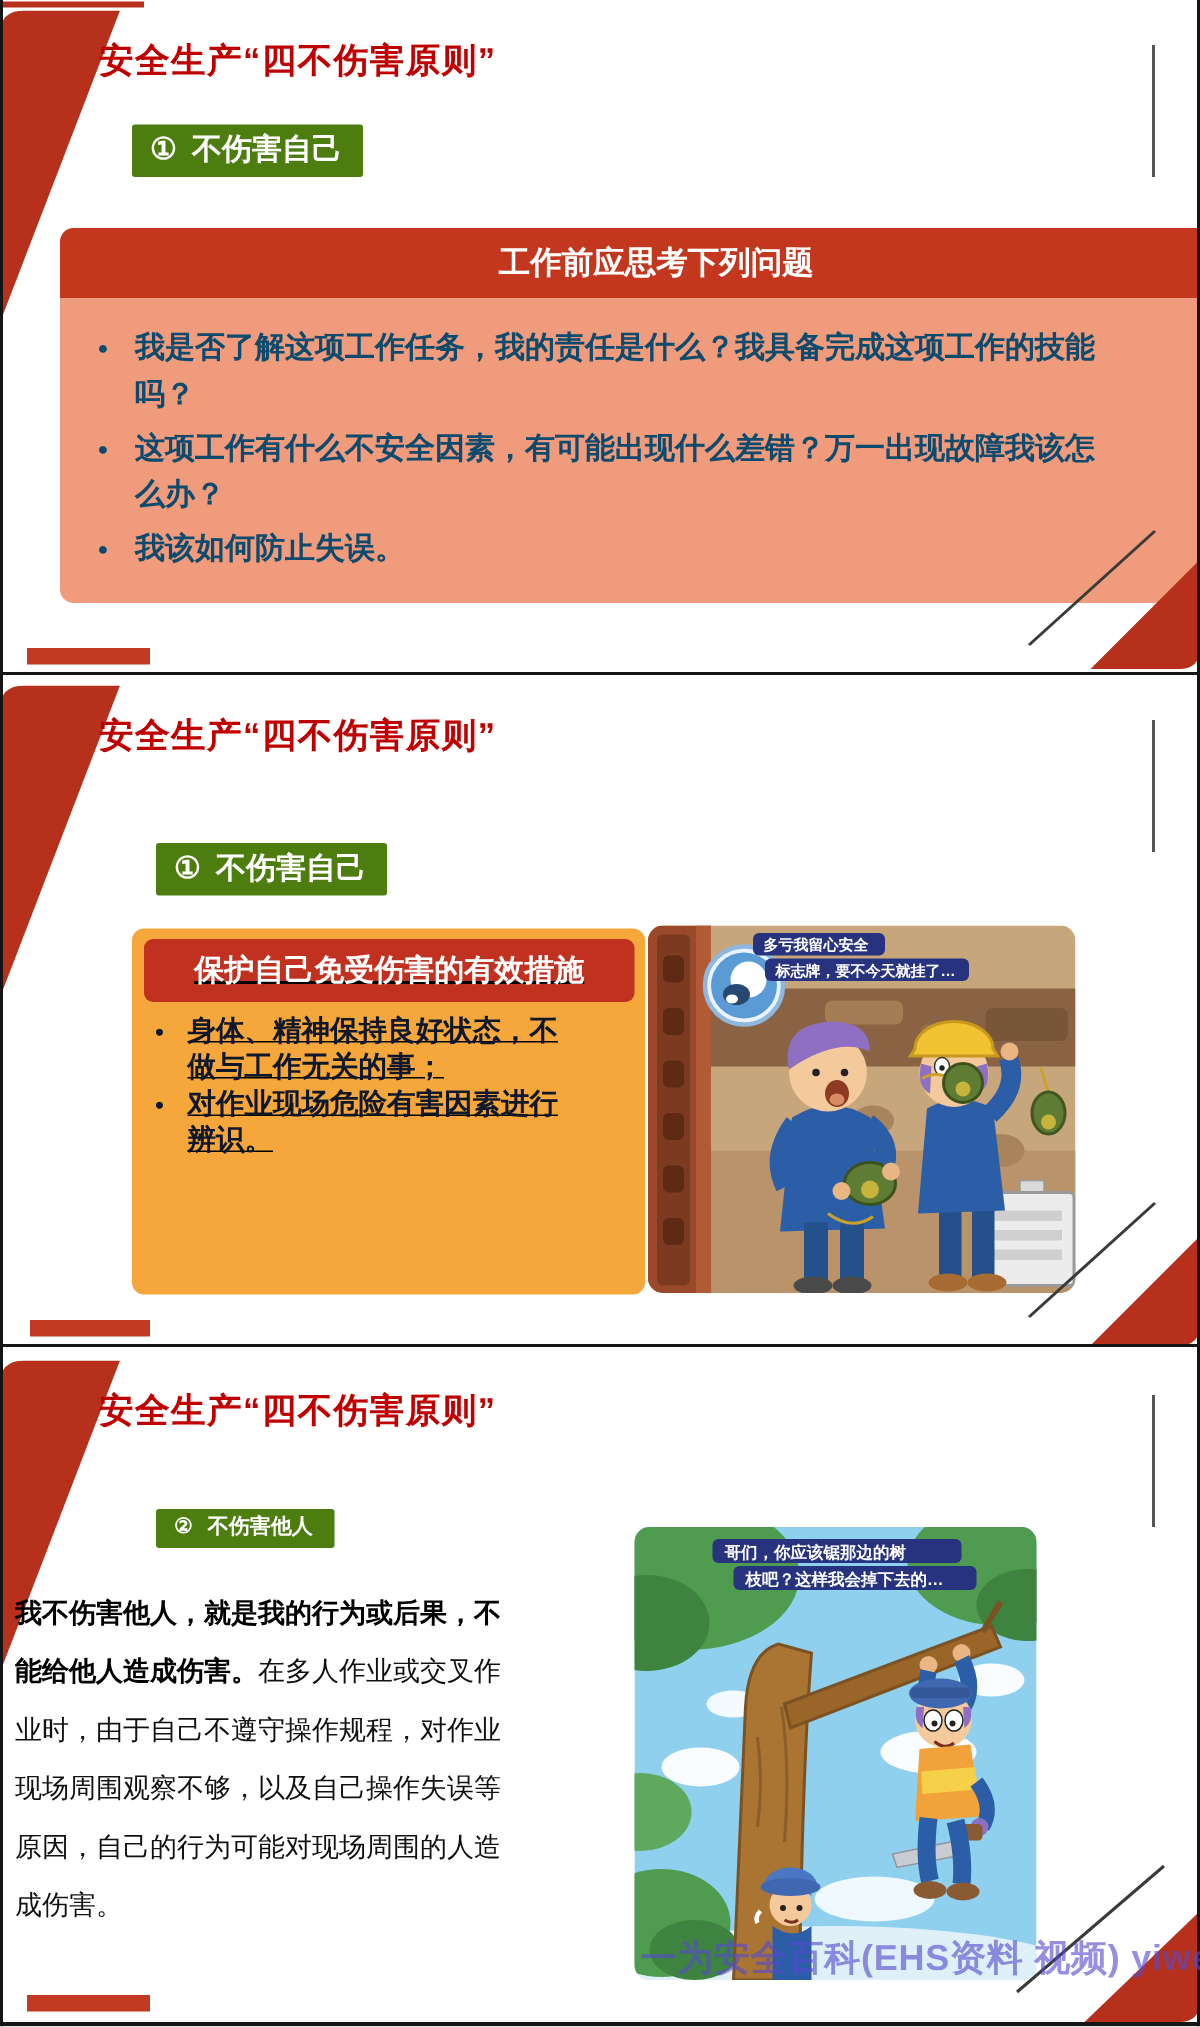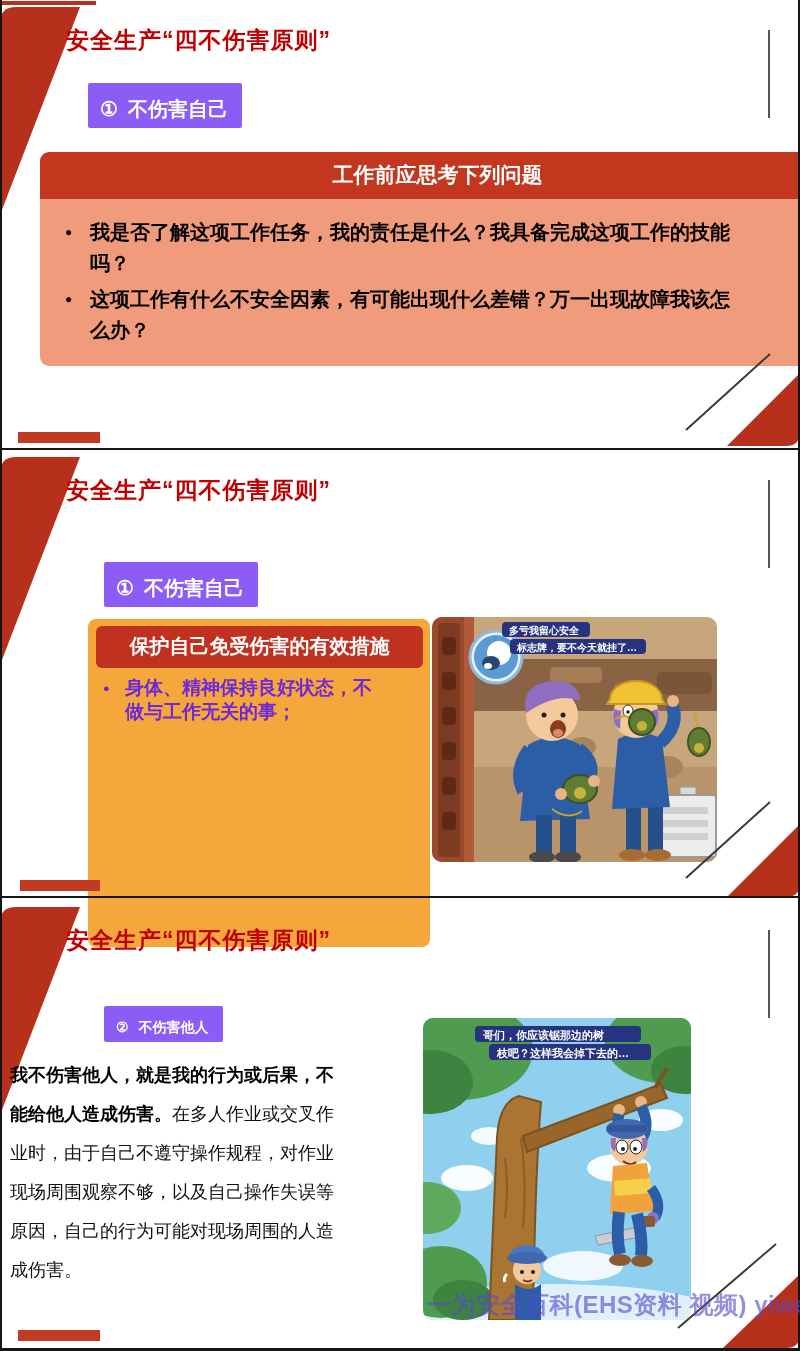--- a/index.html
+++ b/index.html
@@ -14,43 +14,43 @@
   .tri{position:absolute;}
   .vline{position:absolute;width:2px;background:#555;}
   .diag{position:absolute;}
   .bl-strip{position:absolute;background:#C23A21;}
   
   .slide-title{
     position:absolute;left:66px;font-size:23px;font-weight:bold;color:#C00000;
     letter-spacing:1px;white-space:nowrap;
   }
   .badge{
-    position:absolute;background:#8b5cf6;color:#fff;font-weight:bold;
-    padding:13px 14px 5px 12px;font-size:20px;white-space:nowrap;border-radius:2px;
+    position:absolute;background:#4d7c0f;color:#fff;font-weight:bold;
+    padding:3px 14px 5px 12px;font-size:20px;white-space:nowrap;border-radius:2px;
   }
   .badge .num{margin-right:10px;}
   
   .panel1{position:absolute;left:40px;top:152px;width:795px;border-radius:9px;overflow:hidden;}
   .panel1-header{background:#C2371E;color:#fff;text-align:center;font-size:21px;
     font-weight:bold;padding:9px 0 10px;}
   .panel1-body{background:#F09B7C;padding:13px 24px 15px;}
   .panel1-body ul{list-style:none;margin:0;padding:0;}
   .panel1-body li{
     position:relative;padding-left:26px;margin:5px 0;width:670px;
-    font-size:20px;font-weight:bold;color:#000000;line-height:31px;white-space:pre-line;
+    font-size:20px;font-weight:bold;color:#0c4a6e;line-height:31px;white-space:pre-line;
   }
   .panel1-body li::before{content:"●";position:absolute;left:1px;top:0;font-size:12px;line-height:31px;}
   
-  .box2{position:absolute;left:88px;top:619px;width:342px;height:328px;background:#F6A73B;border-radius:8px;}
+  .box2{position:absolute;left:88px;top:619px;width:342px;height:244px;background:#F6A73B;border-radius:8px;text-decoration:underline;}
   .box2-header{margin:7px 7px 0 8px;background:#C03120;border-radius:6px;color:#fff;
     font-size:20px;font-weight:bold;text-align:center;padding:7px 0 8px;}
   .box2 ul{list-style:none;margin:0;padding:7px 10px 0 15px;}
   .box2 li{
     position:relative;padding-left:22px;margin:1px 0;width:292px;
-    font-size:19px;font-weight:bold;color:#6d28d9;line-height:24px;white-space:pre-line;
+    font-size:19px;font-weight:bold;color:#0f172a;line-height:24px;white-space:pre-line;
   }
   .box2 li::before{content:"●";position:absolute;left:0;top:0;font-size:11px;line-height:24px;}
   
   .para3{
     position:absolute;left:10px;top:1056px;width:412px;
     font-size:18px;color:#111;line-height:39px;white-space:pre-line;text-align:justify;
   }
   .para3 .lead{font-weight:bold;color:#000;}
   
   .cartoonA{position:absolute;left:432px;top:617px;width:285px;height:245px;}
@@ -80,20 +80,21 @@
     </div>
 
     <div class="panel1">
       <div class="panel1-header">工作前应思考下列问题</div>
       <div class="panel1-body">
         <ul>
           <li>我是否了解这项工作任务，我的责任是什么？我具备完成这项工作的技能
 吗？</li>
           <li>这项工作有什么不安全因素，有可能出现什么差错？万一出现故障我该怎
 么办？</li>
+          <li>我该如何防止失误。</li>
         </ul>
       </div>
     </div>
 
     <div class="bl-strip" style="left:18px;top:432px;width:82px;height:11px;"></div>
     <svg class="diag" style="left:678px;top:350px;" width="100" height="85" viewBox="0 0 100 85">
       <line x1="8" y1="80" x2="92" y2="4" stroke="#3a3a3a" stroke-width="2"></line>
     </svg>
     <svg class="tri" style="left:727px;top:373px;" width="73" height="73" viewBox="0 0 73 73">
       <path d="M73,0 L73,59 Q73,73 59,73 L0,73 Z" fill="#B6301B"></path>
@@ -110,20 +111,22 @@
 
     <div class="badge" style="left:104px;top:562px;">
       <span class="num">①</span><span>不伤害自己</span>
     </div>
 
     <div class="box2">
       <div class="box2-header">保护自己免受伤害的有效措施</div>
       <ul>
         <li>身体、精神保持良好状态，不
 做与工作无关的事；</li>
+        <li>对作业现场危险有害因素进行
+辨识。</li>
       </ul>
     </div>
 
     <svg class="cartoonA" viewBox="0 0 285 245">
       <defs>
           <clipPath id="clipA">
             <rect width="285" height="245" rx="10"></rect>
           </clipPath>
         </defs>
       <g clip-path="url(#clipA)">

